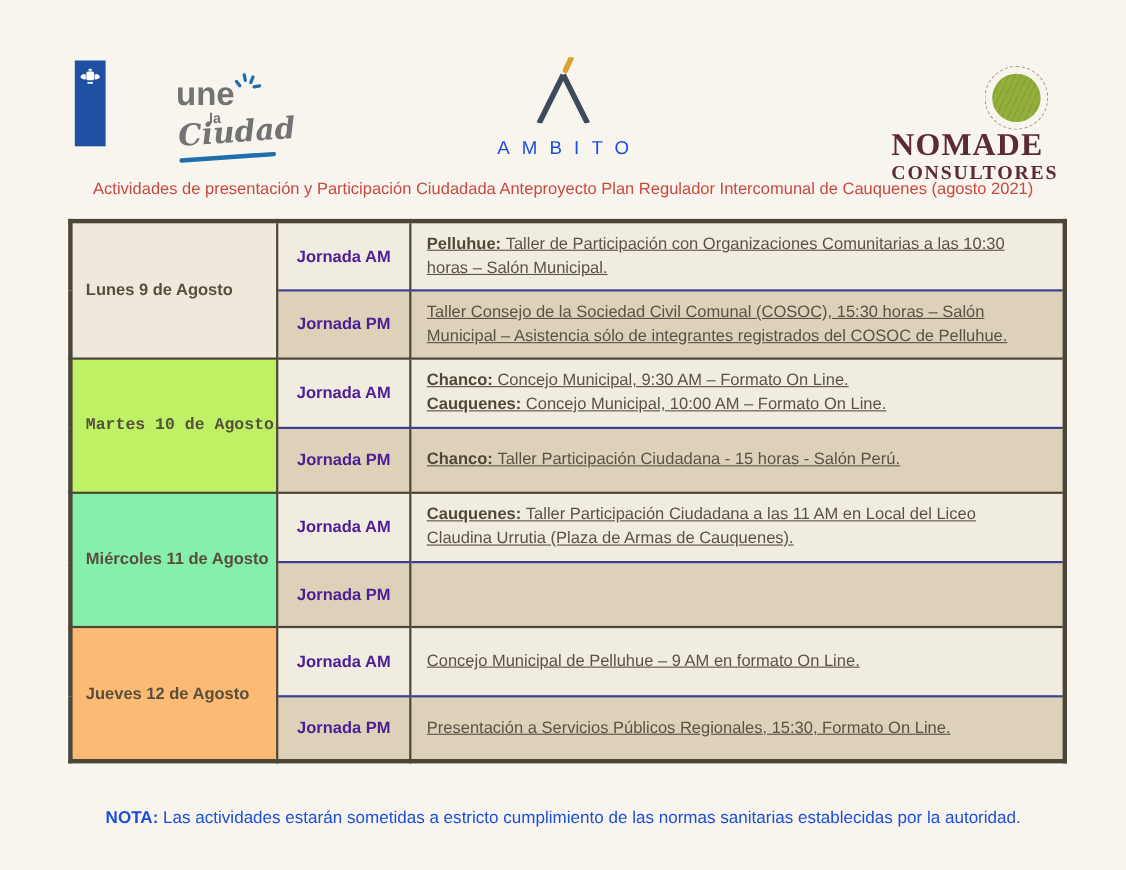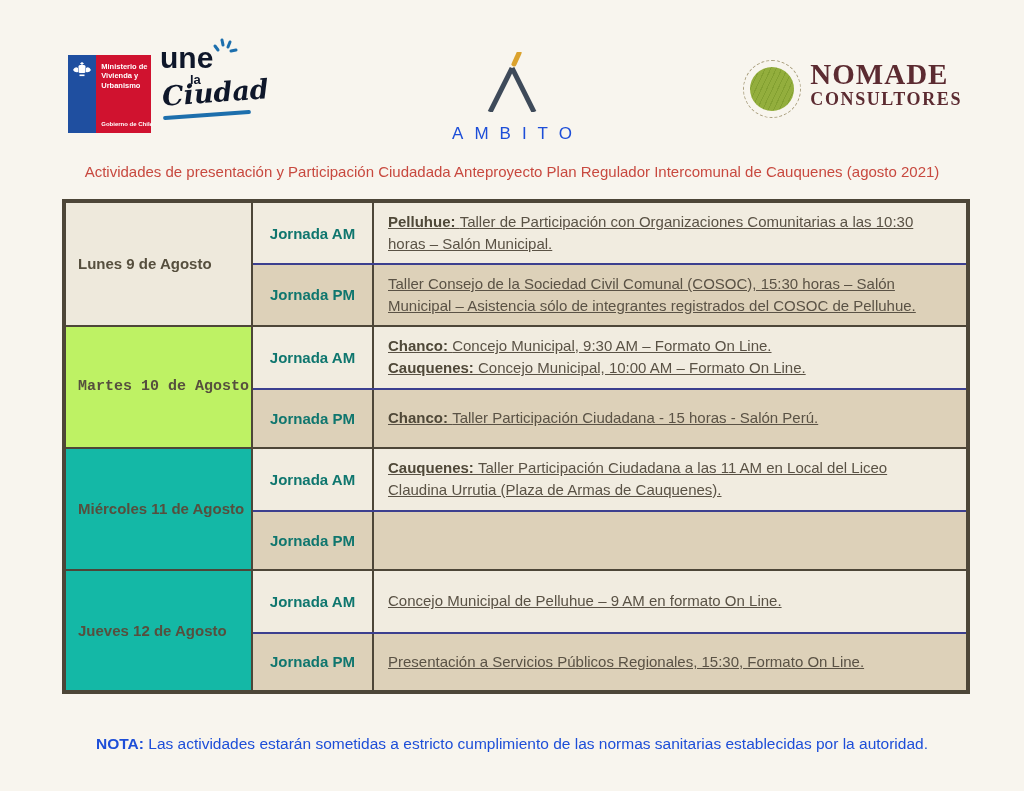--- a/index.html
+++ b/index.html
@@ -22,21 +22,21 @@
   .minvu-ministry {
     color: #fff; font-weight: bold; font-size: 7.5px; line-height: 1.25;
     padding: 7px 3px 0 5px;
   }
   .minvu-gov {
     position: absolute; bottom: 6px; left: 5px;
     color: #fff; font-weight: bold; font-size: 6px; white-space: nowrap;
   }
 
   
-  .une { left: 160px; top: 44px; width: 95px; color: #0f172a; }
+  .une { left: 160px; top: 72px; width: 95px; color: #737373; }
   .une-top { position: relative; font-weight: bold; font-size: 30px; letter-spacing: 0; line-height: 0.9; }
   .une-rays { position: absolute; left: 52px; top: -6px; }
   .une-la { font-weight: bold; font-size: 13px; margin: 2px 0 -7px 30px; line-height: 1; }
   .une-ciudad {
     font-family: "DejaVu Serif", serif;
     font-style: italic; font-weight: bold; font-size: 27px; line-height: 1;
     transform: rotate(-4deg); display: inline-block; margin-left: 2px;
   }
   .une-swoosh {
     width: 88px; height: 4px; background: #1d6fad; border-radius: 3px;
@@ -44,21 +44,21 @@
   }
 
   
   .ambito { left: 50%; top: 52px; transform: translateX(-50%); text-align: center; }
   .ambito-word {
     color: #1d4ed8; font-size: 17px; letter-spacing: 11px; margin-top: 8px;
     padding-left: 11px; 
   }
 
   
-  .nomade { right: 62px; top: 60px; display: flex; align-items: flex-start; }
+  .nomade { right: 62px; top: 60px; display: flex; align-items: flex-end; flex-direction: column; }
   .nomade-ring {
     width: 58px; height: 58px; border-radius: 50%;
     border: 1px dashed #a89d7c;
     display: flex; align-items: center; justify-content: center;
     margin-right: 9px;
   }
   .nomade-disc {
     width: 44px; height: 44px; border-radius: 50%;
     background: repeating-linear-gradient(115deg, #93ae3d 0 4px, #83a031 4px 5px);
   }
@@ -79,21 +79,21 @@
     width: 908px;
     border: 4px solid #4d4638;
   }
   table.schedule td { border: 2px solid #4d4638; }
   td.day-cell {
     width: 188px; font-weight: bold; font-size: 15px; color: #564f3e;
     padding-left: 12px; vertical-align: middle;
   }
   td.session-cell {
     width: 121px; text-align: center; vertical-align: middle;
-    font-weight: bold; font-size: 15px; color: #0f766e;
+    font-weight: bold; font-size: 15px; color: #4c1d95;
   }
   td.desc-cell {
     padding: 8px 20px 8px 14px; font-size: 15px; line-height: 1.45;
     vertical-align: middle; color: #5a5245; text-decoration: underline;
   }
   td.desc-cell b { color: #4f4838; }
   tr.am td { background: #f1ece0; height: 63px; }
   tr.pm td { background: #ddd1b9; height: 59px; }
   tr.am td.blue-divide { border-bottom: 2px solid #3c3f8f; }
 
@@ -110,24 +110,20 @@
 <div class="logo-block minvu">
   <div class="minvu-blue">
     <svg width="22" height="20" viewBox="0 0 22 20">
       <path d="M2 8 Q4 4 7 6 L7 10 Q4 11 2 8 Z" fill="#ffffff"></path>
       <path d="M20 8 Q18 4 15 6 L15 10 Q18 11 20 8 Z" fill="#ffffff"></path>
       <rect x="7.5" y="3" width="7" height="8" rx="1.5" fill="#ffffff"></rect>
       <path d="M9 1.5 L11 0 L13 1.5 L11 3 Z" fill="#ffffff"></path>
       <rect x="8.5" y="12.5" width="5" height="1.6" fill="#ffffff"></rect>
     </svg>
   </div>
-  <div class="minvu-red">
-    <div class="minvu-ministry">Ministerio de Vivienda y Urbanismo</div>
-    <div class="minvu-gov">Gobierno de Chile</div>
-  </div>
 </div>
 
 <div class="logo-block une">
   <div class="une-top">
     <span>une</span>
     <svg class="une-rays" width="26" height="18" viewBox="0 0 26 18">
       <line x1="3" y1="8" x2="6" y2="12" stroke="#1d6fad" stroke-width="3" stroke-linecap="round"></line>
       <line x1="10" y1="2" x2="11" y2="7" stroke="#1d6fad" stroke-width="3" stroke-linecap="round"></line>
       <line x1="18" y1="4" x2="16" y2="9" stroke="#1d6fad" stroke-width="3" stroke-linecap="round"></line>
       <line x1="24" y1="12" x2="19" y2="13" stroke="#1d6fad" stroke-width="3" stroke-linecap="round"></line>
@@ -183,32 +179,32 @@
             <div><b>Cauquenes: </b>Concejo  Municipal,  10:00 AM – Formato On Line.</div>
           </td>
         </tr>
         <tr class="pm">
           <td class="session-cell">Jornada PM</td>
           <td class="desc-cell">
             <div><b>Chanco: </b>Taller Participación Ciudadana - 15 horas -  Salón Perú.</div>
           </td>
         </tr>
         <tr class="am">
-          <td class="day-cell" rowspan="2" style="background: #14b8a6;">Miércoles 11 de Agosto</td>
+          <td class="day-cell" rowspan="2" style="background: #86efac;">Miércoles 11 de Agosto</td>
           <td class="session-cell blue-divide">Jornada AM</td>
           <td class="desc-cell blue-divide">
             <div><b>Cauquenes: </b>Taller Participación Ciudadana a las 11 AM en Local del Liceo Claudina Urrutia (Plaza de Armas de Cauquenes).</div>
           </td>
         </tr>
         <tr class="pm">
           <td class="session-cell">Jornada PM</td>
           <td class="desc-cell"></td>
         </tr>
         <tr class="am">
-          <td class="day-cell" rowspan="2" style="background: #14b8a6;">Jueves 12 de Agosto</td>
+          <td class="day-cell" rowspan="2" style="background: #fdba74;">Jueves 12 de Agosto</td>
           <td class="session-cell blue-divide">Jornada AM</td>
           <td class="desc-cell blue-divide">
             <div>Concejo Municipal de Pelluhue – 9 AM en formato On Line.</div>
           </td>
         </tr>
         <tr class="pm">
           <td class="session-cell">Jornada PM</td>
           <td class="desc-cell">
             <div>Presentación a Servicios Públicos Regionales, 15:30, Formato On Line.</div>
           </td>

